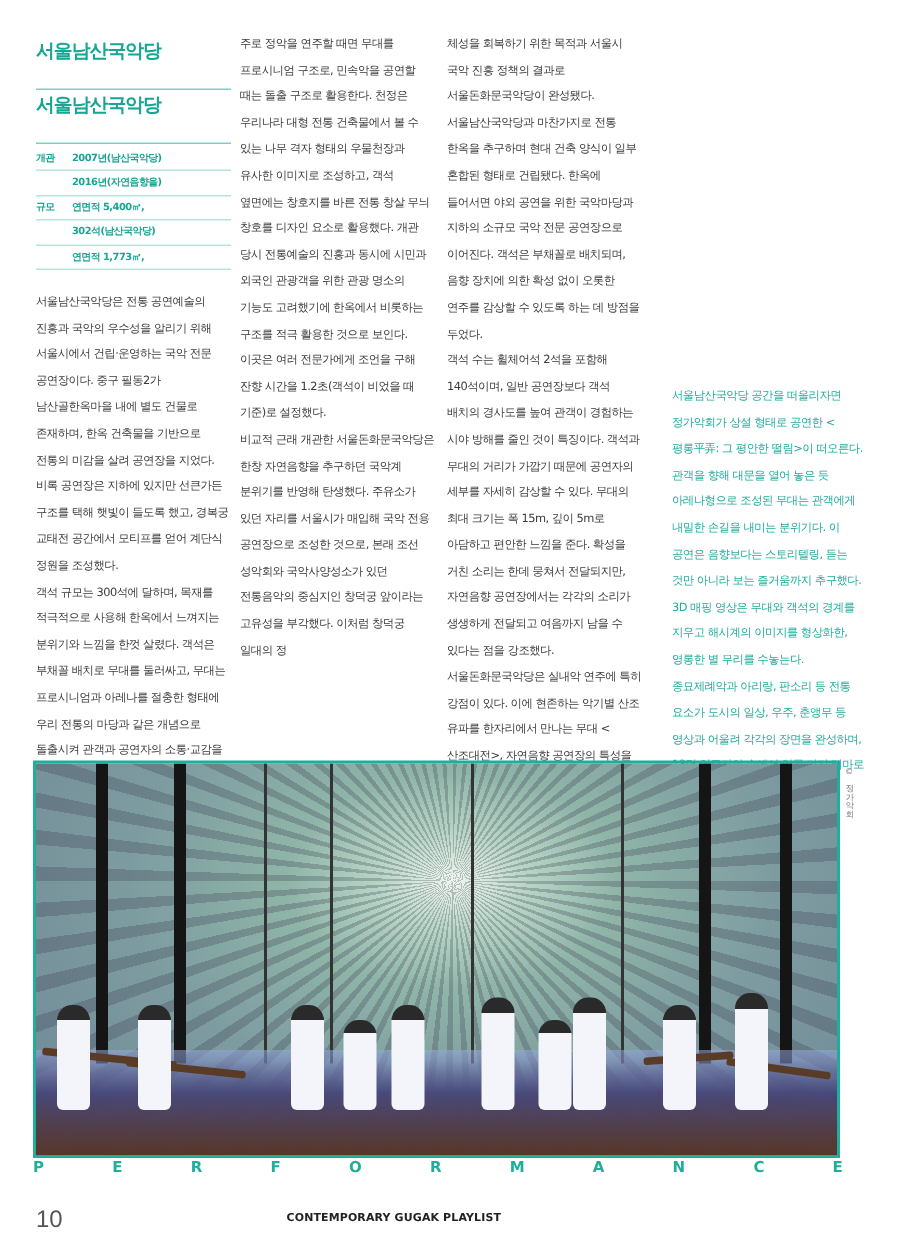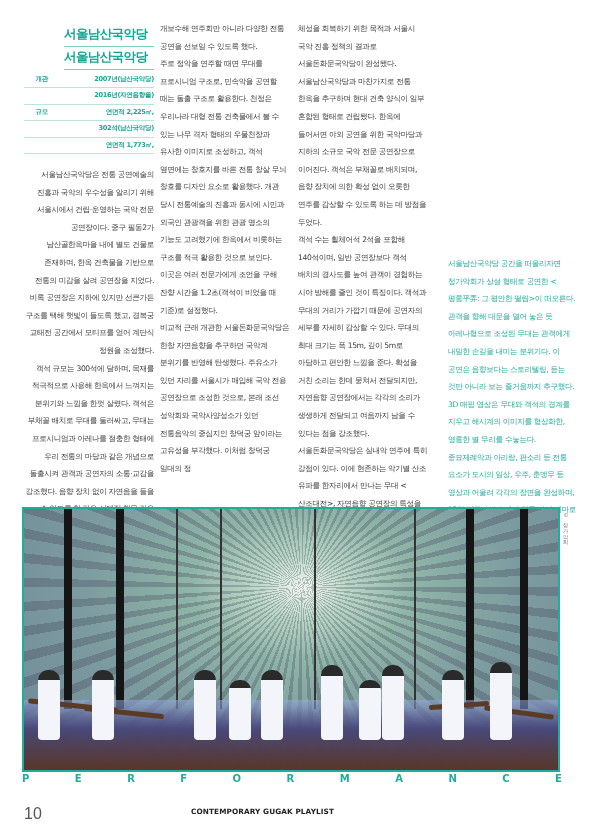--- a/index.html
+++ b/index.html
@@ -6,26 +6,26 @@
   html, body { width: 611px; height: 838px; background: #ffffff; overflow: hidden; }
   body { position: relative; font-family: "DejaVu Sans", sans-serif; color: #3a3a3a; }
 
   .col { position: absolute; top: 24px; width: 130px; font-size: 7.6px; line-height: 17.6px; letter-spacing: -0.35px; word-break: keep-all; }
   .col p { margin: 0; text-indent: 0; }
   #col1 { left: 24px; }
   #col2 { left: 160px; top: 20px; }
   #col3 { left: 298px; top: 20px; }
   #col4 { left: 448px; top: 255px; color: #21ab9a; }
 
-  .title { color: #17a693; font-weight: bold; font-size: 12.5px; line-height: 19px; letter-spacing: -0.6px; border-bottom: 1px solid #7dcfc3; padding-bottom: 3px; margin-left: 40px; }
+  .title { color: #17a693; font-weight: bold; font-size: 12.5px; line-height: 19px; letter-spacing: -0.6px; border-bottom: 1px solid #7dcfc3; padding-bottom: 16px; }
   .info { margin-top: 2px; }
   .info-row { display: flex; font-size: 6.6px; line-height: 15.4px; border-bottom: 1px solid #b9e3dd; color: #17a693; font-weight: bold; }
-  .info-row .k { width: 24px; flex: none; text-align: right; }
-  .info-row .v { flex: 1; text-align: right; }
-  #col1 .body { margin-top: 12px; text-align: right; }
+  .info-row .k { width: 24px; flex: none; }
+  .info-row .v { flex: 1; }
+  #col1 .body { margin-top: 12px; }
 
   .photo { position: absolute; left: 22px; top: 507px; width: 538px; height: 265px; border: 2px solid #1fae9b; overflow: hidden;
     background:
       linear-gradient(180deg, rgba(0,0,0,0) 0%, rgba(0,0,0,0) 76%, rgba(40,38,70,0.85) 85%, rgba(70,45,35,0.95) 100%),
       radial-gradient(ellipse at 52% 30%, #eef6ee 0%, #b9d6c7 12%, #8fb5a8 28%, #7d9ca0 55%, #6d8595 100%);
   }
   .photo .rays { position: absolute; inset: 0;
     background: repeating-conic-gradient(from 0deg at 52% 30%, rgba(60,60,80,0.35) 0deg 2deg, rgba(255,255,255,0.0) 2deg 5deg);
     opacity: 0.8; }
   .photo .pillar { position: absolute; top: 0; width: 8px; height: 200px; background: #151515; }
@@ -50,39 +50,38 @@
     <div class="info-row">
         <span class="k">개관</span>
         <span class="v">2007년(남산국악당)</span>
       </div>
     <div class="info-row">
         <span class="k"></span>
         <span class="v">2016년(자연음향을)</span>
       </div>
     <div class="info-row">
         <span class="k">규모</span>
-        <span class="v">연면적 2,225㎡,</span>
+        <span class="v">연면적 5,400㎡,</span>
       </div>
     <div class="info-row">
         <span class="k"></span>
         <span class="v">302석(남산국악당)</span>
       </div>
     <div class="info-row">
         <span class="k"></span>
         <span class="v">연면적 1,773㎡,</span>
       </div>
   </div>
   <div class="body">
     <p>서울남산국악당은 전통 공연예술의 진흥과 국악의 우수성을 알리기 위해 서울시에서 건립·운영하는 국악 전문 공연장이다. 중구 필동2가 남산골한옥마을 내에 별도 건물로 존재하며, 한옥 건축물을 기반으로 전통의 미감을 살려 공연장을 지었다. 비록 공연장은 지하에 있지만 선큰가든 구조를 택해 햇빛이 들도록 했고, 경복궁 교태전 공간에서 모티프를 얻어 계단식 정원을 조성했다.</p>
     <p>객석 규모는 300석에 달하며, 목재를 적극적으로 사용해 한옥에서 느껴지는 분위기와 느낌을 한껏 살렸다. 객석은 부채꼴 배치로 무대를 둘러싸고, 무대는 프로시니엄과 아레나를 절충한 형태에 우리 전통의 마당과 같은 개념으로 돌출시켜 관객과 공연자의 소통·교감을 강조했다. 음향 장치 없이 자연음을 들을 수 있도록 한 것은 시대적 책무 같은 목표였다. 10주년을 맞이한 2017년에는 한 차례 시설을 개선하고 공간을</p>
   </div>
 </div>
 
 <div id="col2" class="col">
-  <p>개보수해 연주회만 아니라 다양한 전통 공연을 선보일 수 있도록 했다.</p>
   <p>주로 정악을 연주할 때면 무대를 프로시니엄 구조로, 민속악을 공연할 때는 돌출 구조로 활용한다. 천정은 우리나라 대형 전통 건축물에서 볼 수 있는 나무 격자 형태의 우물천장과 유사한 이미지로 조성하고, 객석 옆면에는 창호지를 바른 전통 창살 무늬 창호를 디자인 요소로 활용했다. 개관 당시 전통예술의 진흥과 동시에 시민과 외국인 관광객을 위한 관광 명소의 기능도 고려했기에 한옥에서 비롯하는 구조를 적극 활용한 것으로 보인다. 이곳은 여러 전문가에게 조언을 구해 잔향 시간을 1.2초(객석이 비었을 때 기준)로 설정했다.</p>
   <p>비교적 근래 개관한 서울돈화문국악당은 한창 자연음향을 추구하던 국악계 분위기를 반영해 탄생했다. 주유소가 있던 자리를 서울시가 매입해 국악 전용 공연장으로 조성한 것으로, 본래 조선 성악회와 국악사양성소가 있던 전통음악의 중심지인 창덕궁 앞이라는 고유성을 부각했다. 이처럼 창덕궁 일대의 정</p>
 </div>
 
 <div id="col3" class="col">
   <p>체성을 회복하기 위한 목적과 서울시 국악 진흥 정책의 결과로 서울돈화문국악당이 완성됐다.</p>
   <p>서울남산국악당과 마찬가지로 전통 한옥을 추구하며 현대 건축 양식이 일부 혼합된 형태로 건립됐다. 한옥에 들어서면 야외 공연을 위한 국악마당과 지하의 소규모 국악 전문 공연장으로 이어진다. 객석은 부채꼴로 배치되며, 음향 장치에 의한 확성 없이 오롯한 연주를 감상할 수 있도록 하는 데 방점을 두었다.</p>
   <p>객석 수는 휠체어석 2석을 포함해 140석이며, 일반 공연장보다 객석 배치의 경사도를 높여 관객이 경험하는 시야 방해를 줄인 것이 특징이다. 객석과 무대의 거리가 가깝기 때문에 공연자의 세부를 자세히 감상할 수 있다. 무대의 최대 크기는 폭 15m, 깊이 5m로 아담하고 편안한 느낌을 준다. 확성을 거친 소리는 한데 뭉쳐서 전달되지만, 자연음향 공연장에서는 각각의 소리가 생생하게 전달되고 여음까지 남을 수 있다는 점을 강조했다.</p>
   <p>서울돈화문국악당은 실내악 연주에 특히 강점이 있다. 이에 현존하는 악기별 산조 유파를 한자리에서 만나는 무대 &lt;산조대전&gt;, 자연음향 공연장의 특성을 살려 창작 실내악 레퍼토리를 선보이는 &lt;실내악축제&gt; 등을 꾸준히 열며 브랜드를 구축하고 있다.</p>
 </div>

